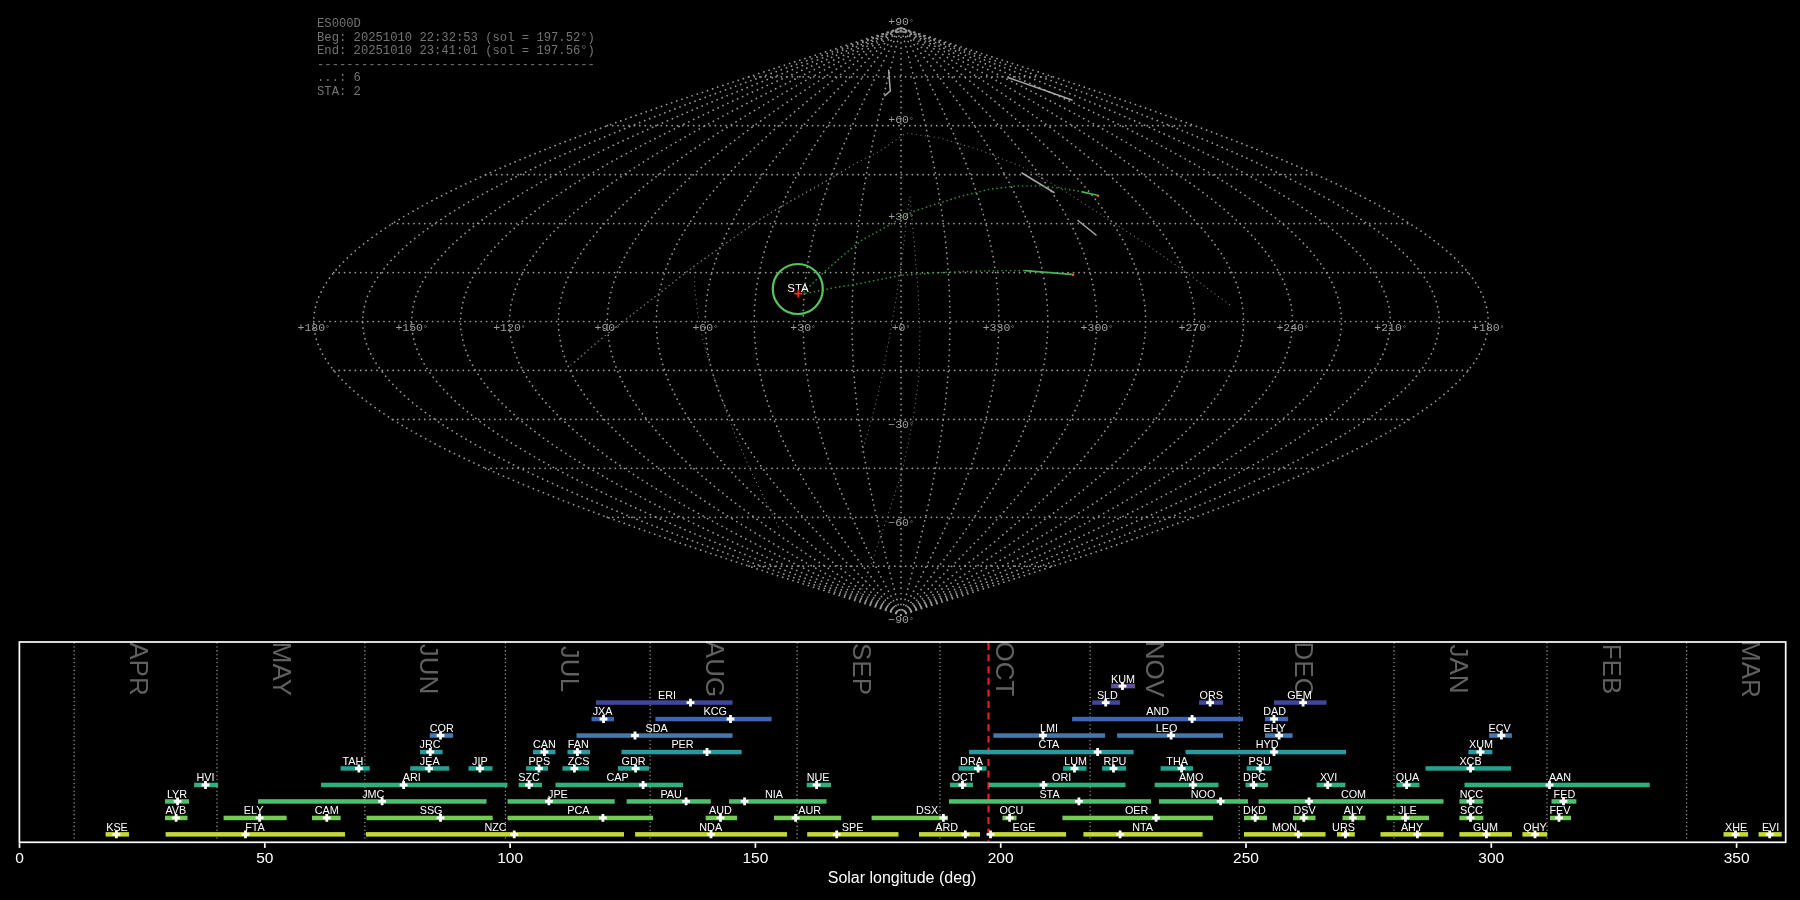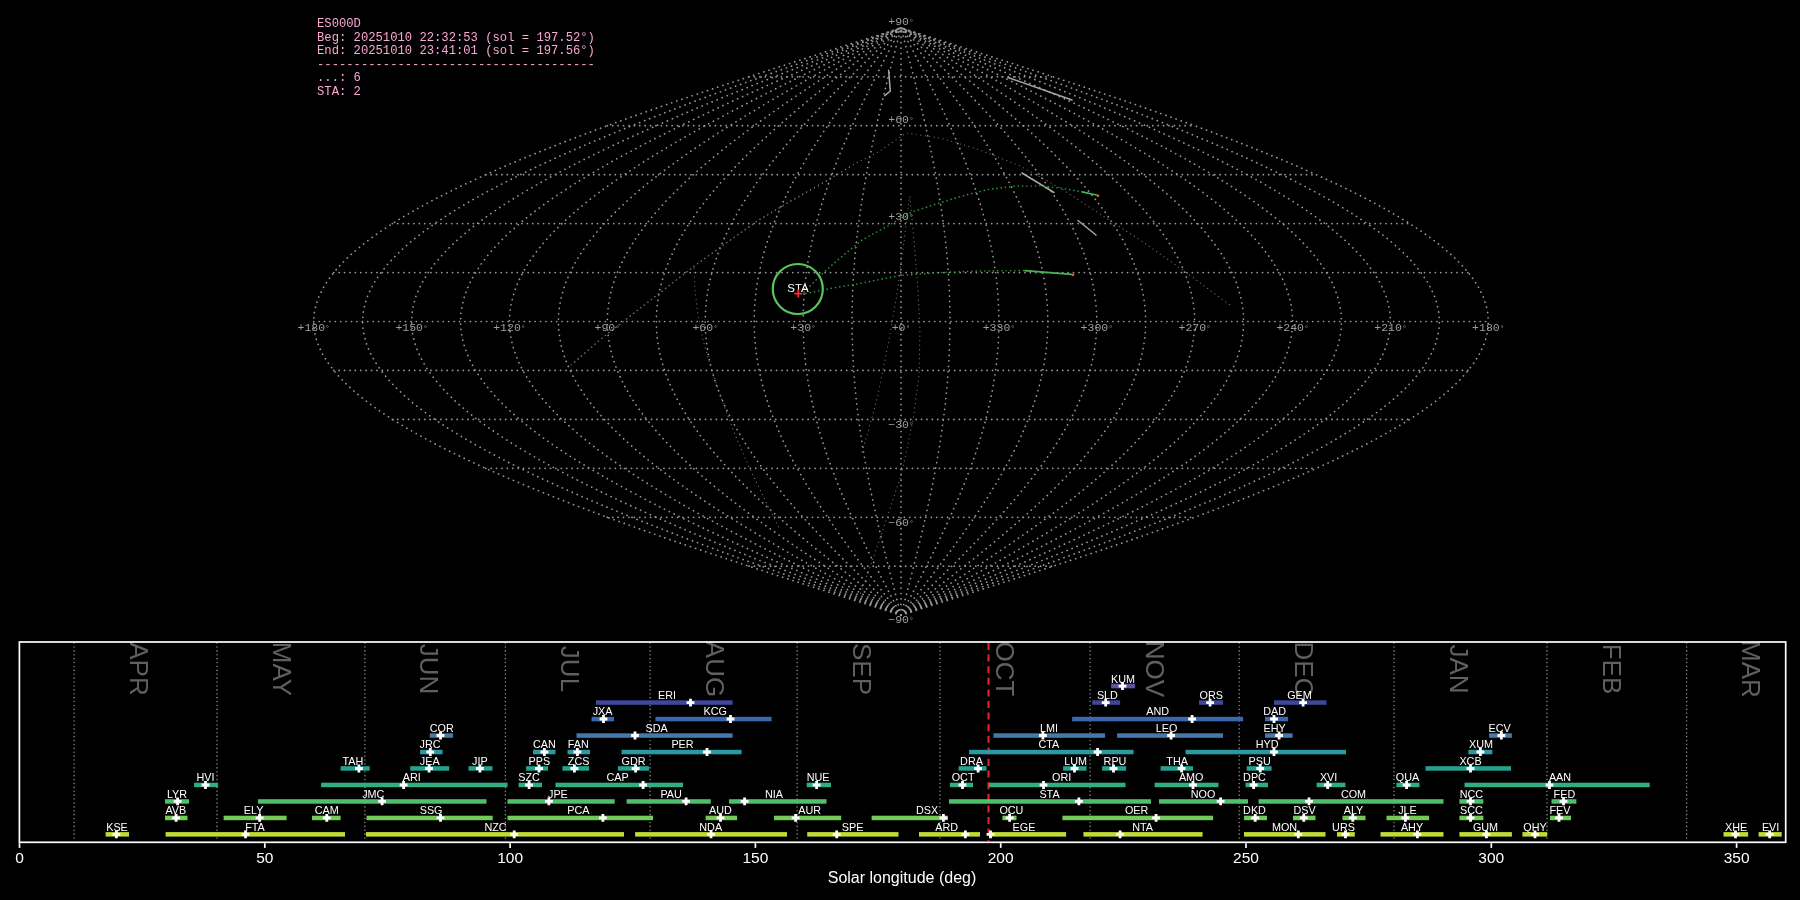--- a/index.html
+++ b/index.html
@@ -1,14 +1,14 @@
 <!DOCTYPE html>
 <html><head><meta charset="utf-8"><style>
 html,body{margin:0;padding:0;background:#000;width:1800px;height:900px;overflow:hidden}
-#info{position:absolute;left:317px;top:18px;color:#f9a8d4;font-family:"Liberation Mono",monospace;font-size:12.2px;line-height:13.6px;white-space:pre}
+#info{position:absolute;left:317px;top:18px;color:#737373;font-family:"Liberation Mono",monospace;font-size:12.2px;line-height:13.6px;white-space:pre}
 </style></head>
 <body>
 <svg width="1800" height="900" style="position:absolute;left:0;top:0">
 <polyline points="901.0,615.2 926.6,607.0 952.2,598.9 977.7,590.7 1003.0,582.5 1028.1,574.4 1053.0,566.2 1077.6,558.1 1101.9,549.9 1125.8,541.8 1149.2,533.6 1172.2,525.4 1194.7,517.3 1216.6,509.1 1237.9,501.0 1258.5,492.8 1278.5,484.6 1297.8,476.5 1316.3,468.3 1334.0,460.2 1350.9,452.0 1367.0,443.9 1382.1,435.7 1396.4,427.5 1409.7,419.4 1422.0,411.2 1433.3,403.1 1443.6,394.9 1452.9,386.8 1461.2,378.6 1468.3,370.4 1474.4,362.3 1479.4,354.1 1483.3,346.0 1486.1,337.8 1487.8,329.7 1488.3,321.5 1487.8,313.3 1486.1,305.2 1483.3,297.0 1479.4,288.9 1474.4,280.7 1468.3,272.6 1461.2,264.4 1452.9,256.2 1443.6,248.1 1433.3,239.9 1422.0,231.8 1409.7,223.6 1396.4,215.5 1382.1,207.3 1367.0,199.1 1350.9,191.0 1334.0,182.8 1316.3,174.7 1297.8,166.5 1278.5,158.3 1258.5,150.2 1237.9,142.0 1216.6,133.9 1194.7,125.7 1172.2,117.6 1149.2,109.4 1125.8,101.2 1101.9,93.1 1077.6,84.9 1053.0,76.8 1028.1,68.6 1003.0,60.5 977.7,52.3 952.2,44.1 926.6,36.0 901.0,27.8" fill="none" stroke="#989898" stroke-width="1.7" stroke-linecap="round" stroke-dasharray="0.1 5.3"></polyline>
 <polyline points="901.0,615.2 924.5,607.0 947.9,598.9 971.3,590.7 994.5,582.5 1017.5,574.4 1040.3,566.2 1062.9,558.1 1085.1,549.9 1107.0,541.8 1128.5,533.6 1149.6,525.4 1170.2,517.3 1190.3,509.1 1209.8,501.0 1228.8,492.8 1247.1,484.6 1264.7,476.5 1281.7,468.3 1297.9,460.2 1313.4,452.0 1328.1,443.9 1342.0,435.7 1355.1,427.5 1367.3,419.4 1378.6,411.2 1389.0,403.1 1398.4,394.9 1406.9,386.8 1414.5,378.6 1421.0,370.4 1426.6,362.3 1431.2,354.1 1434.8,346.0 1437.3,337.8 1438.9,329.7 1439.4,321.5 1438.9,313.3 1437.3,305.2 1434.8,297.0 1431.2,288.9 1426.6,280.7 1421.0,272.6 1414.5,264.4 1406.9,256.2 1398.4,248.1 1389.0,239.9 1378.6,231.8 1367.3,223.6 1355.1,215.5 1342.0,207.3 1328.1,199.1 1313.4,191.0 1297.9,182.8 1281.7,174.7 1264.7,166.5 1247.1,158.3 1228.8,150.2 1209.8,142.0 1190.3,133.9 1170.2,125.7 1149.6,117.6 1128.5,109.4 1107.0,101.2 1085.1,93.1 1062.9,84.9 1040.3,76.8 1017.5,68.6 994.5,60.5 971.3,52.3 947.9,44.1 924.5,36.0 901.0,27.8" fill="none" stroke="#989898" stroke-width="1.7" stroke-linecap="round" stroke-dasharray="0.1 5.3"></polyline>
 <polyline points="901.0,615.2 922.3,607.0 943.7,598.9 964.9,590.7 986.0,582.5 1006.9,574.4 1027.7,566.2 1048.2,558.1 1068.4,549.9 1088.3,541.8 1107.9,533.6 1127.0,525.4 1145.7,517.3 1164.0,509.1 1181.7,501.0 1199.0,492.8 1215.6,484.6 1231.7,476.5 1247.1,468.3 1261.9,460.2 1275.9,452.0 1289.3,443.9 1301.9,435.7 1313.8,427.5 1324.9,419.4 1335.1,411.2 1344.6,403.1 1353.2,394.9 1360.9,386.8 1367.8,378.6 1373.8,370.4 1378.8,362.3 1383.0,354.1 1386.3,346.0 1388.6,337.8 1390.0,329.7 1390.5,321.5 1390.0,313.3 1388.6,305.2 1386.3,297.0 1383.0,288.9 1378.8,280.7 1373.8,272.6 1367.8,264.4 1360.9,256.2 1353.2,248.1 1344.6,239.9 1335.1,231.8 1324.9,223.6 1313.8,215.5 1301.9,207.3 1289.3,199.1 1275.9,191.0 1261.9,182.8 1247.1,174.7 1231.7,166.5 1215.6,158.3 1199.0,150.2 1181.7,142.0 1164.0,133.9 1145.7,125.7 1127.0,117.6 1107.9,109.4 1088.3,101.2 1068.4,93.1 1048.2,84.9 1027.7,76.8 1006.9,68.6 986.0,60.5 964.9,52.3 943.7,44.1 922.3,36.0 901.0,27.8" fill="none" stroke="#989898" stroke-width="1.7" stroke-linecap="round" stroke-dasharray="0.1 5.3"></polyline>
 <polyline points="901.0,615.2 920.2,607.0 939.4,598.9 958.5,590.7 977.5,582.5 996.3,574.4 1015.0,566.2 1033.5,558.1 1051.7,549.9 1069.6,541.8 1087.2,533.6 1104.4,525.4 1121.3,517.3 1137.7,509.1 1153.7,501.0 1169.2,492.8 1184.2,484.6 1198.6,476.5 1212.5,468.3 1225.8,460.2 1238.4,452.0 1250.5,443.9 1261.8,435.7 1272.5,427.5 1282.5,419.4 1291.7,411.2 1300.2,403.1 1308.0,394.9 1314.9,386.8 1321.1,378.6 1326.5,370.4 1331.1,362.3 1334.8,354.1 1337.7,346.0 1339.8,337.8 1341.1,329.7 1341.5,321.5 1341.1,313.3 1339.8,305.2 1337.7,297.0 1334.8,288.9 1331.1,280.7 1326.5,272.6 1321.1,264.4 1314.9,256.2 1308.0,248.1 1300.2,239.9 1291.7,231.8 1282.5,223.6 1272.5,215.5 1261.8,207.3 1250.5,199.1 1238.4,191.0 1225.8,182.8 1212.5,174.7 1198.6,166.5 1184.2,158.3 1169.2,150.2 1153.7,142.0 1137.7,133.9 1121.3,125.7 1104.4,117.6 1087.2,109.4 1069.6,101.2 1051.7,93.1 1033.5,84.9 1015.0,76.8 996.3,68.6 977.5,60.5 958.5,52.3 939.4,44.1 920.2,36.0 901.0,27.8" fill="none" stroke="#989898" stroke-width="1.7" stroke-linecap="round" stroke-dasharray="0.1 5.3"></polyline>
 <polyline points="901.0,615.2 918.1,607.0 935.1,598.9 952.1,590.7 969.0,582.5 985.7,574.4 1002.3,566.2 1018.7,558.1 1034.9,549.9 1050.8,541.8 1066.5,533.6 1081.8,525.4 1096.8,517.3 1111.4,509.1 1125.6,501.0 1139.4,492.8 1152.7,484.6 1165.5,476.5 1177.9,468.3 1189.7,460.2 1201.0,452.0 1211.6,443.9 1221.7,435.7 1231.2,427.5 1240.1,419.4 1248.3,411.2 1255.9,403.1 1262.8,394.9 1268.9,386.8 1274.4,378.6 1279.2,370.4 1283.3,362.3 1286.6,354.1 1289.2,346.0 1291.1,337.8 1292.2,329.7 1292.6,321.5 1292.2,313.3 1291.1,305.2 1289.2,297.0 1286.6,288.9 1283.3,280.7 1279.2,272.6 1274.4,264.4 1268.9,256.2 1262.8,248.1 1255.9,239.9 1248.3,231.8 1240.1,223.6 1231.2,215.5 1221.7,207.3 1211.6,199.1 1201.0,191.0 1189.7,182.8 1177.9,174.7 1165.5,166.5 1152.7,158.3 1139.4,150.2 1125.6,142.0 1111.4,133.9 1096.8,125.7 1081.8,117.6 1066.5,109.4 1050.8,101.2 1034.9,93.1 1018.7,84.9 1002.3,76.8 985.7,68.6 969.0,60.5 952.1,52.3 935.1,44.1 918.1,36.0 901.0,27.8" fill="none" stroke="#989898" stroke-width="1.7" stroke-linecap="round" stroke-dasharray="0.1 5.3"></polyline>
 <polyline points="901.0,615.2 915.9,607.0 930.9,598.9 945.7,590.7 960.5,582.5 975.2,574.4 989.7,566.2 1004.0,558.1 1018.2,549.9 1032.1,541.8 1045.8,533.6 1059.2,525.4 1072.3,517.3 1085.1,509.1 1097.5,501.0 1109.6,492.8 1121.2,484.6 1132.5,476.5 1143.3,468.3 1153.6,460.2 1163.5,452.0 1172.8,443.9 1181.7,435.7 1190.0,427.5 1197.7,419.4 1204.9,411.2 1211.5,403.1 1217.5,394.9 1223.0,386.8 1227.8,378.6 1231.9,370.4 1235.5,362.3 1238.4,354.1 1240.7,346.0 1242.3,337.8 1243.3,329.7 1243.6,321.5 1243.3,313.3 1242.3,305.2 1240.7,297.0 1238.4,288.9 1235.5,280.7 1231.9,272.6 1227.8,264.4 1223.0,256.2 1217.5,248.1 1211.5,239.9 1204.9,231.8 1197.7,223.6 1190.0,215.5 1181.7,207.3 1172.8,199.1 1163.5,191.0 1153.6,182.8 1143.3,174.7 1132.5,166.5 1121.2,158.3 1109.6,150.2 1097.5,142.0 1085.1,133.9 1072.3,125.7 1059.2,117.6 1045.8,109.4 1032.1,101.2 1018.2,93.1 1004.0,84.9 989.7,76.8 975.2,68.6 960.5,60.5 945.7,52.3 930.9,44.1 915.9,36.0 901.0,27.8" fill="none" stroke="#989898" stroke-width="1.7" stroke-linecap="round" stroke-dasharray="0.1 5.3"></polyline>
 <polyline points="901.0,615.2 913.8,607.0 926.6,598.9 939.3,590.7 952.0,582.5 964.6,574.4 977.0,566.2 989.3,558.1 1001.4,549.9 1013.4,541.8 1025.1,533.6 1036.6,525.4 1047.8,517.3 1058.8,509.1 1069.4,501.0 1079.8,492.8 1089.8,484.6 1099.4,476.5 1108.7,468.3 1117.5,460.2 1126.0,452.0 1134.0,443.9 1141.6,435.7 1148.7,427.5 1155.3,419.4 1161.5,411.2 1167.2,403.1 1172.3,394.9 1177.0,386.8 1181.1,378.6 1184.7,370.4 1187.7,362.3 1190.2,354.1 1192.2,346.0 1193.6,337.8 1194.4,329.7 1194.7,321.5 1194.4,313.3 1193.6,305.2 1192.2,297.0 1190.2,288.9 1187.7,280.7 1184.7,272.6 1181.1,264.4 1177.0,256.2 1172.3,248.1 1167.2,239.9 1161.5,231.8 1155.3,223.6 1148.7,215.5 1141.6,207.3 1134.0,199.1 1126.0,191.0 1117.5,182.8 1108.7,174.7 1099.4,166.5 1089.8,158.3 1079.8,150.2 1069.4,142.0 1058.8,133.9 1047.8,125.7 1036.6,117.6 1025.1,109.4 1013.4,101.2 1001.4,93.1 989.3,84.9 977.0,76.8 964.6,68.6 952.0,60.5 939.3,52.3 926.6,44.1 913.8,36.0 901.0,27.8" fill="none" stroke="#989898" stroke-width="1.7" stroke-linecap="round" stroke-dasharray="0.1 5.3"></polyline>

